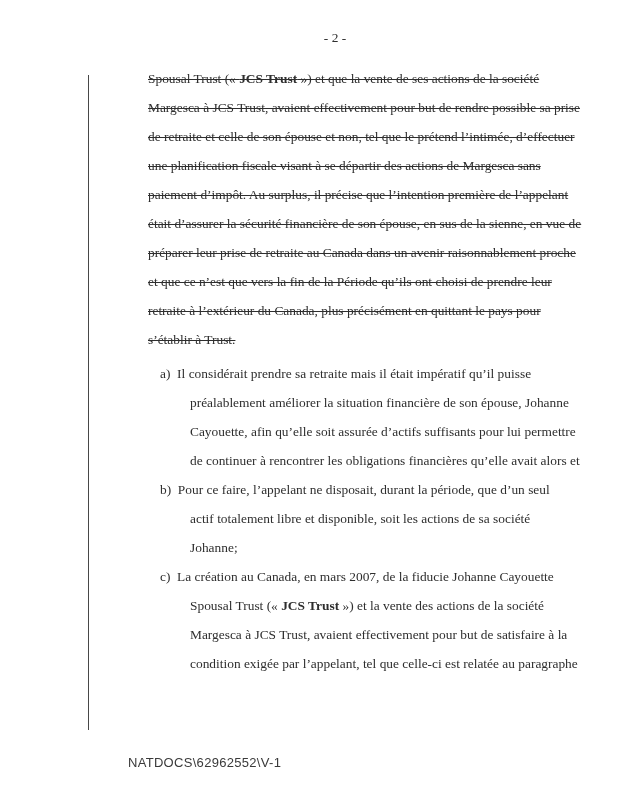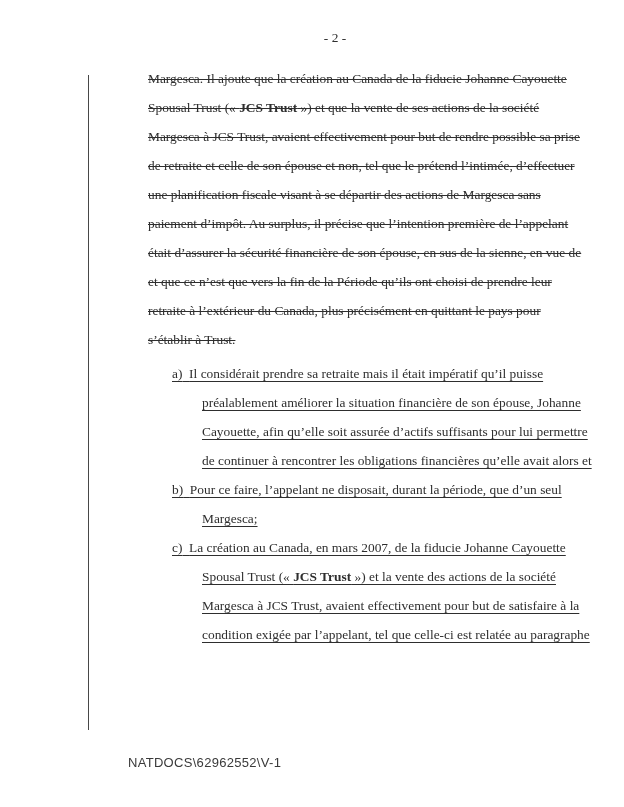--- a/index.html
+++ b/index.html
@@ -37,24 +37,22 @@
   }
   
   .deleted .line {
     text-decoration: line-through;
     text-decoration-thickness: 1px;
   }
   
   .list { margin-top: 5px; }
   .list-item { margin-left: 12px; }
   .line.ins {
-    text-decoration: underline;
     text-underline-offset: 3px;
     text-decoration-thickness: 1px;
-    margin-left: 12px;
   }
   .line.cont { padding-left: 30px; }
   .bold { font-weight: bold; }
   .footer {
     position: absolute;
     left: 128px; top: 755px;
     font-family: "Liberation Sans", sans-serif;
     font-size: 13px;
     letter-spacing: 0.3px;
     color: #3a3a3a;
@@ -63,44 +61,45 @@
 </head>
 <body>
 
 <div class="page-number">- 2 -</div>
 
 <div class="change-bar"></div>
 
 <div class="content">
 
   <div class="deleted">
-    <div class="line">Margesca. Il ajoute que la création au Canada de la fiducie Johanne Cayouette</div>
     <div class="line"><span>Spousal Trust (« </span><span class="bold">JCS Trust</span><span> ») et que la vente de ses actions de la société</span></div>
     <div class="line">Margesca à JCS Trust, avaient effectivement pour but de rendre possible sa prise</div>
     <div class="line">de retraite et celle de son épouse et non, tel que le prétend l’intimée, d’effectuer</div>
     <div class="line">une planification fiscale visant à se départir des actions de Margesca sans</div>
     <div class="line">paiement d’impôt. Au surplus, il précise que l’intention première de l’appelant</div>
     <div class="line">était d’assurer la sécurité financière de son épouse, en sus de la sienne, en vue de</div>
+    <div class="line">préparer leur prise de retraite au Canada dans un avenir raisonnablement proche</div>
     <div class="line">et que ce n’est que vers la fin de la Période qu’ils ont choisi de prendre leur</div>
     <div class="line">retraite à l’extérieur du Canada, plus précisément en quittant le pays pour</div>
     <div class="line">s’établir à Trust.</div>
   </div>
 
   <div class="list">
 
     <div class="list-item">
       <div class="line ins"><span class="label">a)</span><span>&nbsp;&nbsp;</span><span>Il considérait prendre sa retraite mais il était impératif qu’il puisse</span></div>
       <div class="line ins cont">préalablement améliorer la situation financière de son épouse, Johanne</div>
       <div class="line ins cont">Cayouette, afin qu’elle soit assurée d’actifs suffisants pour lui permettre</div>
       <div class="line ins cont">de continuer à rencontrer les obligations financières qu’elle avait alors et</div>
     </div>
 
     <div class="list-item">
       <div class="line ins"><span class="label">b)</span><span>&nbsp;&nbsp;</span><span>Pour ce faire, l’appelant ne disposait, durant la période, que d’un seul</span></div>
-      <div class="line ins cont">Margesca;</div>
+      <div class="line ins cont">actif totalement libre et disponible, soit les actions de sa société</div>
+      <div class="line ins cont">Johanne;</div>
     </div>
 
     <div class="list-item">
       <div class="line ins"><span class="label">c)</span><span>&nbsp;&nbsp;</span><span>La création au Canada, en mars 2007, de la fiducie Johanne Cayouette</span></div>
       <div class="line ins cont"><span>Spousal Trust (« </span><span class="bold">JCS Trust</span><span> ») et la vente des actions de la société</span></div>
       <div class="line ins cont">Margesca à JCS Trust, avaient effectivement pour but de satisfaire à la</div>
       <div class="line ins cont">condition exigée par l’appelant, tel que celle-ci est relatée au paragraphe</div>
     </div>
 
   </div>

